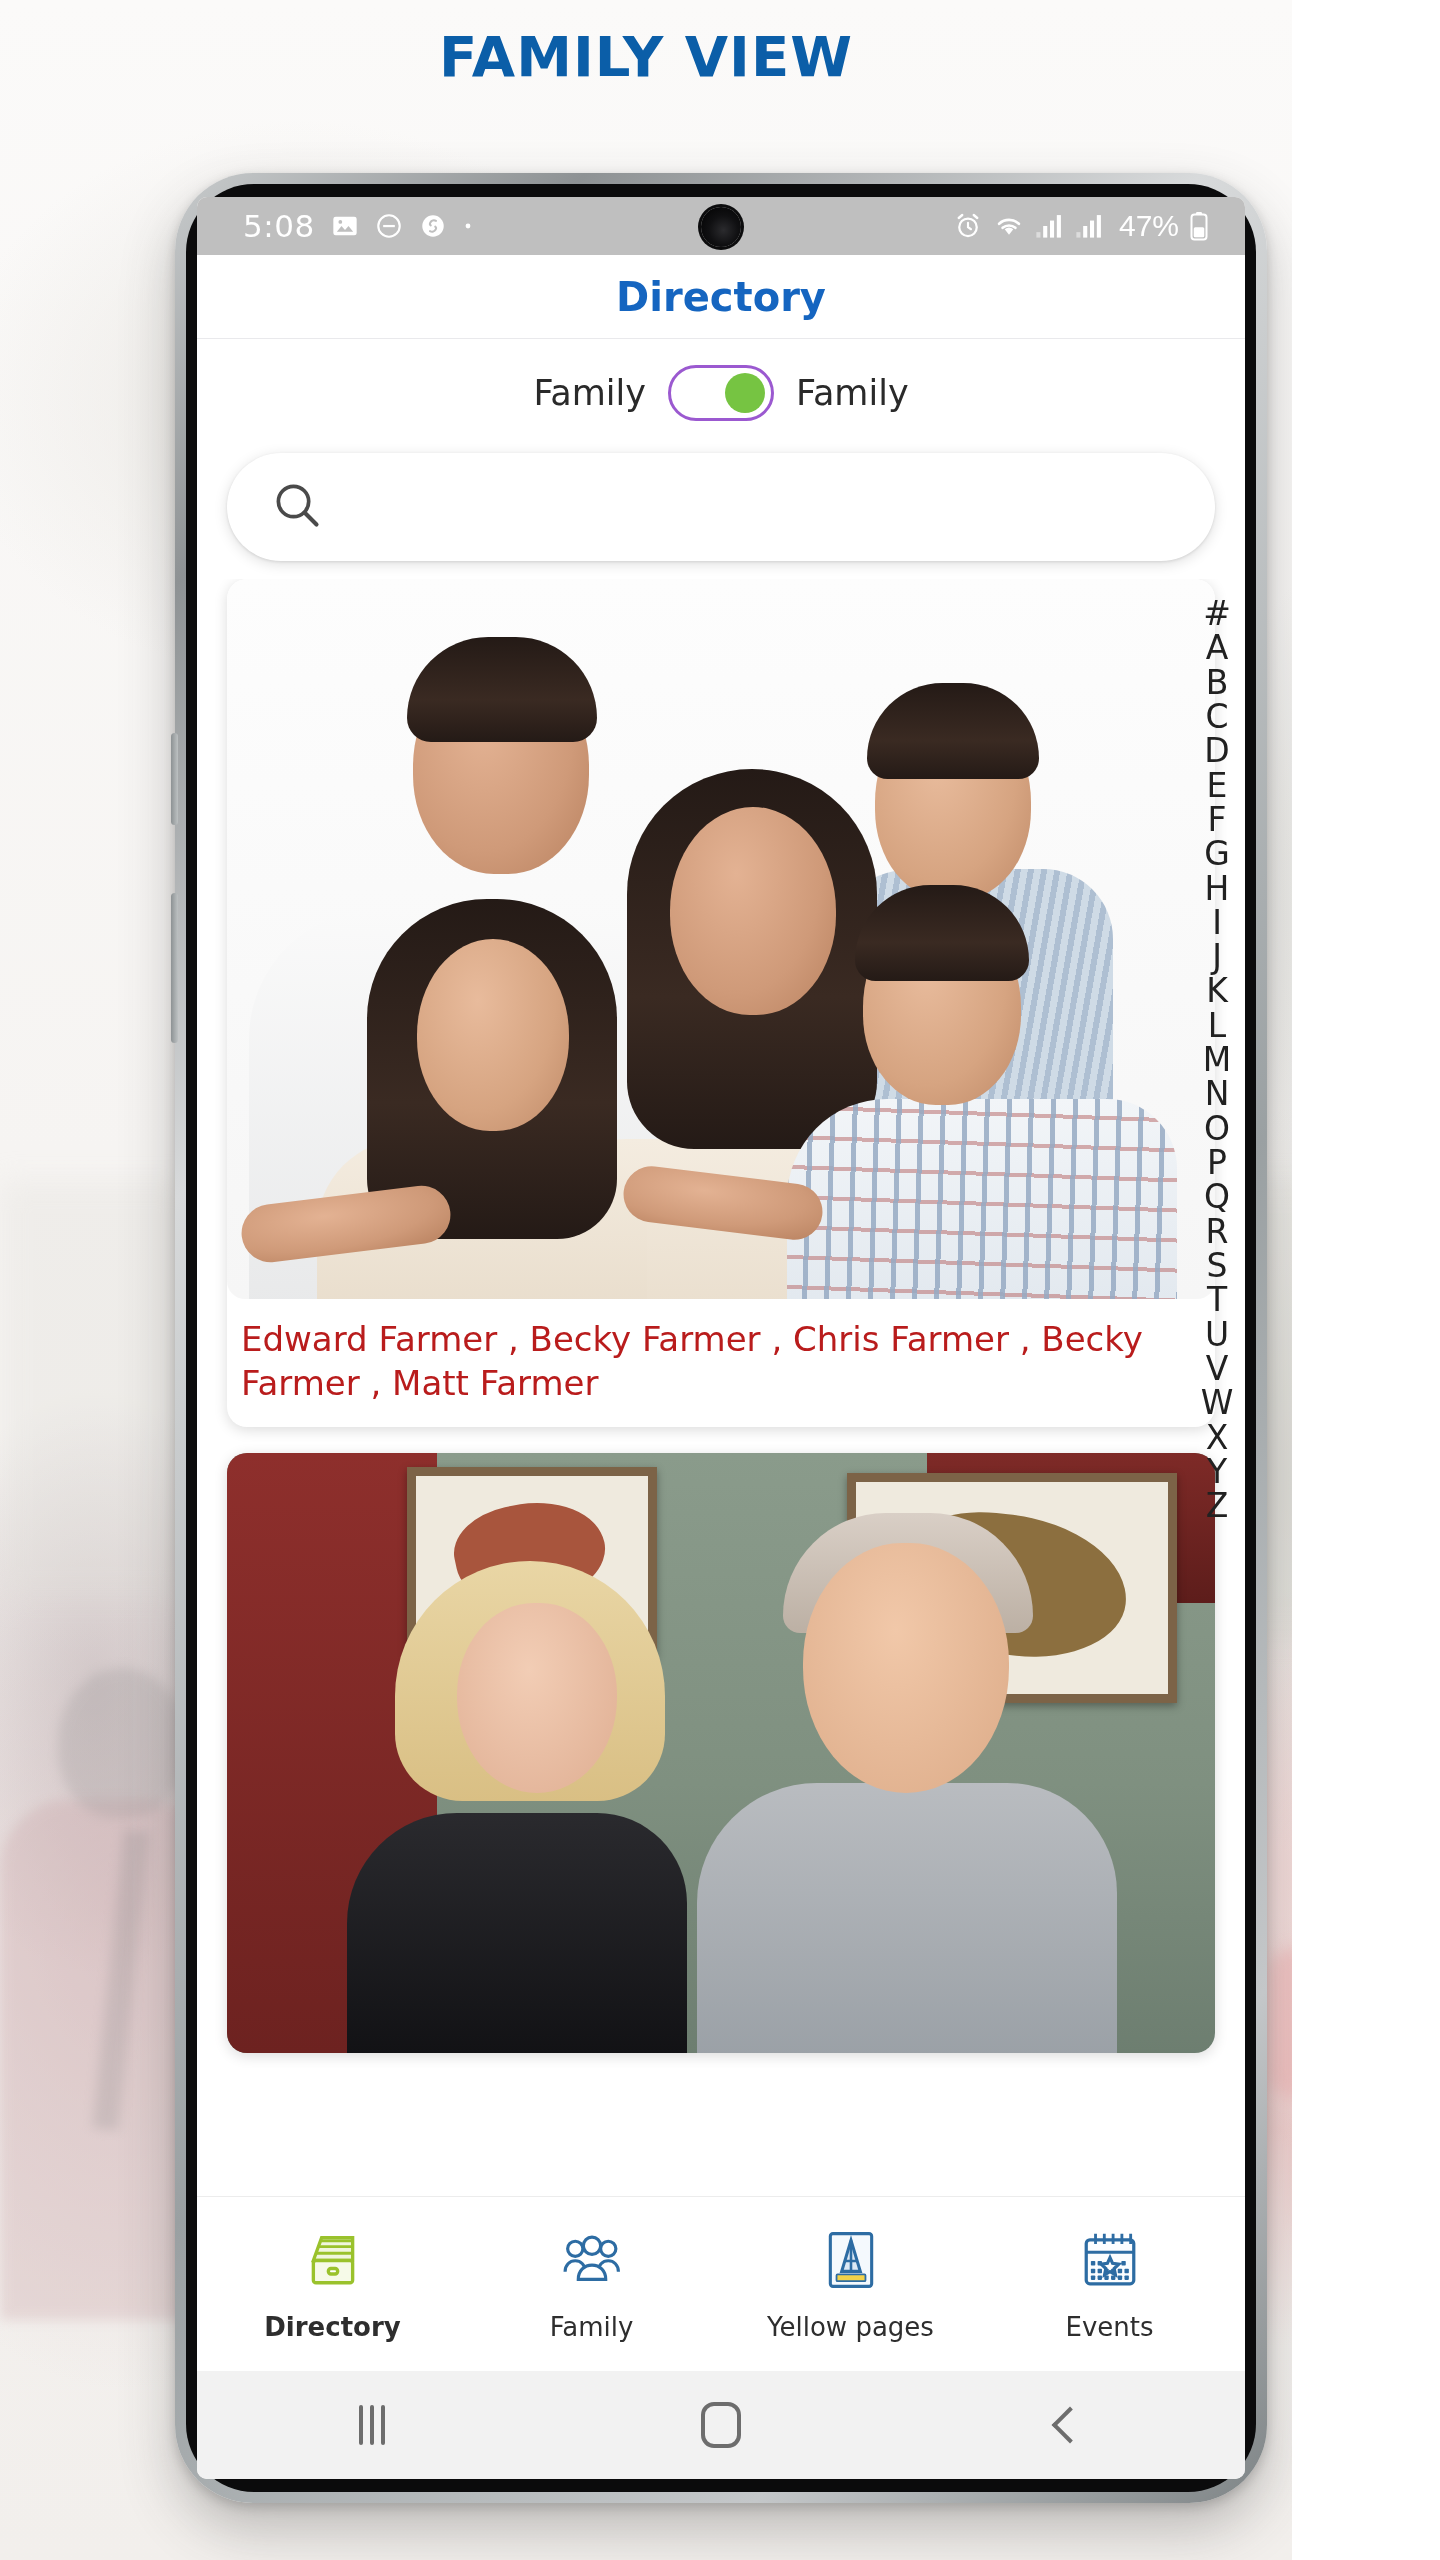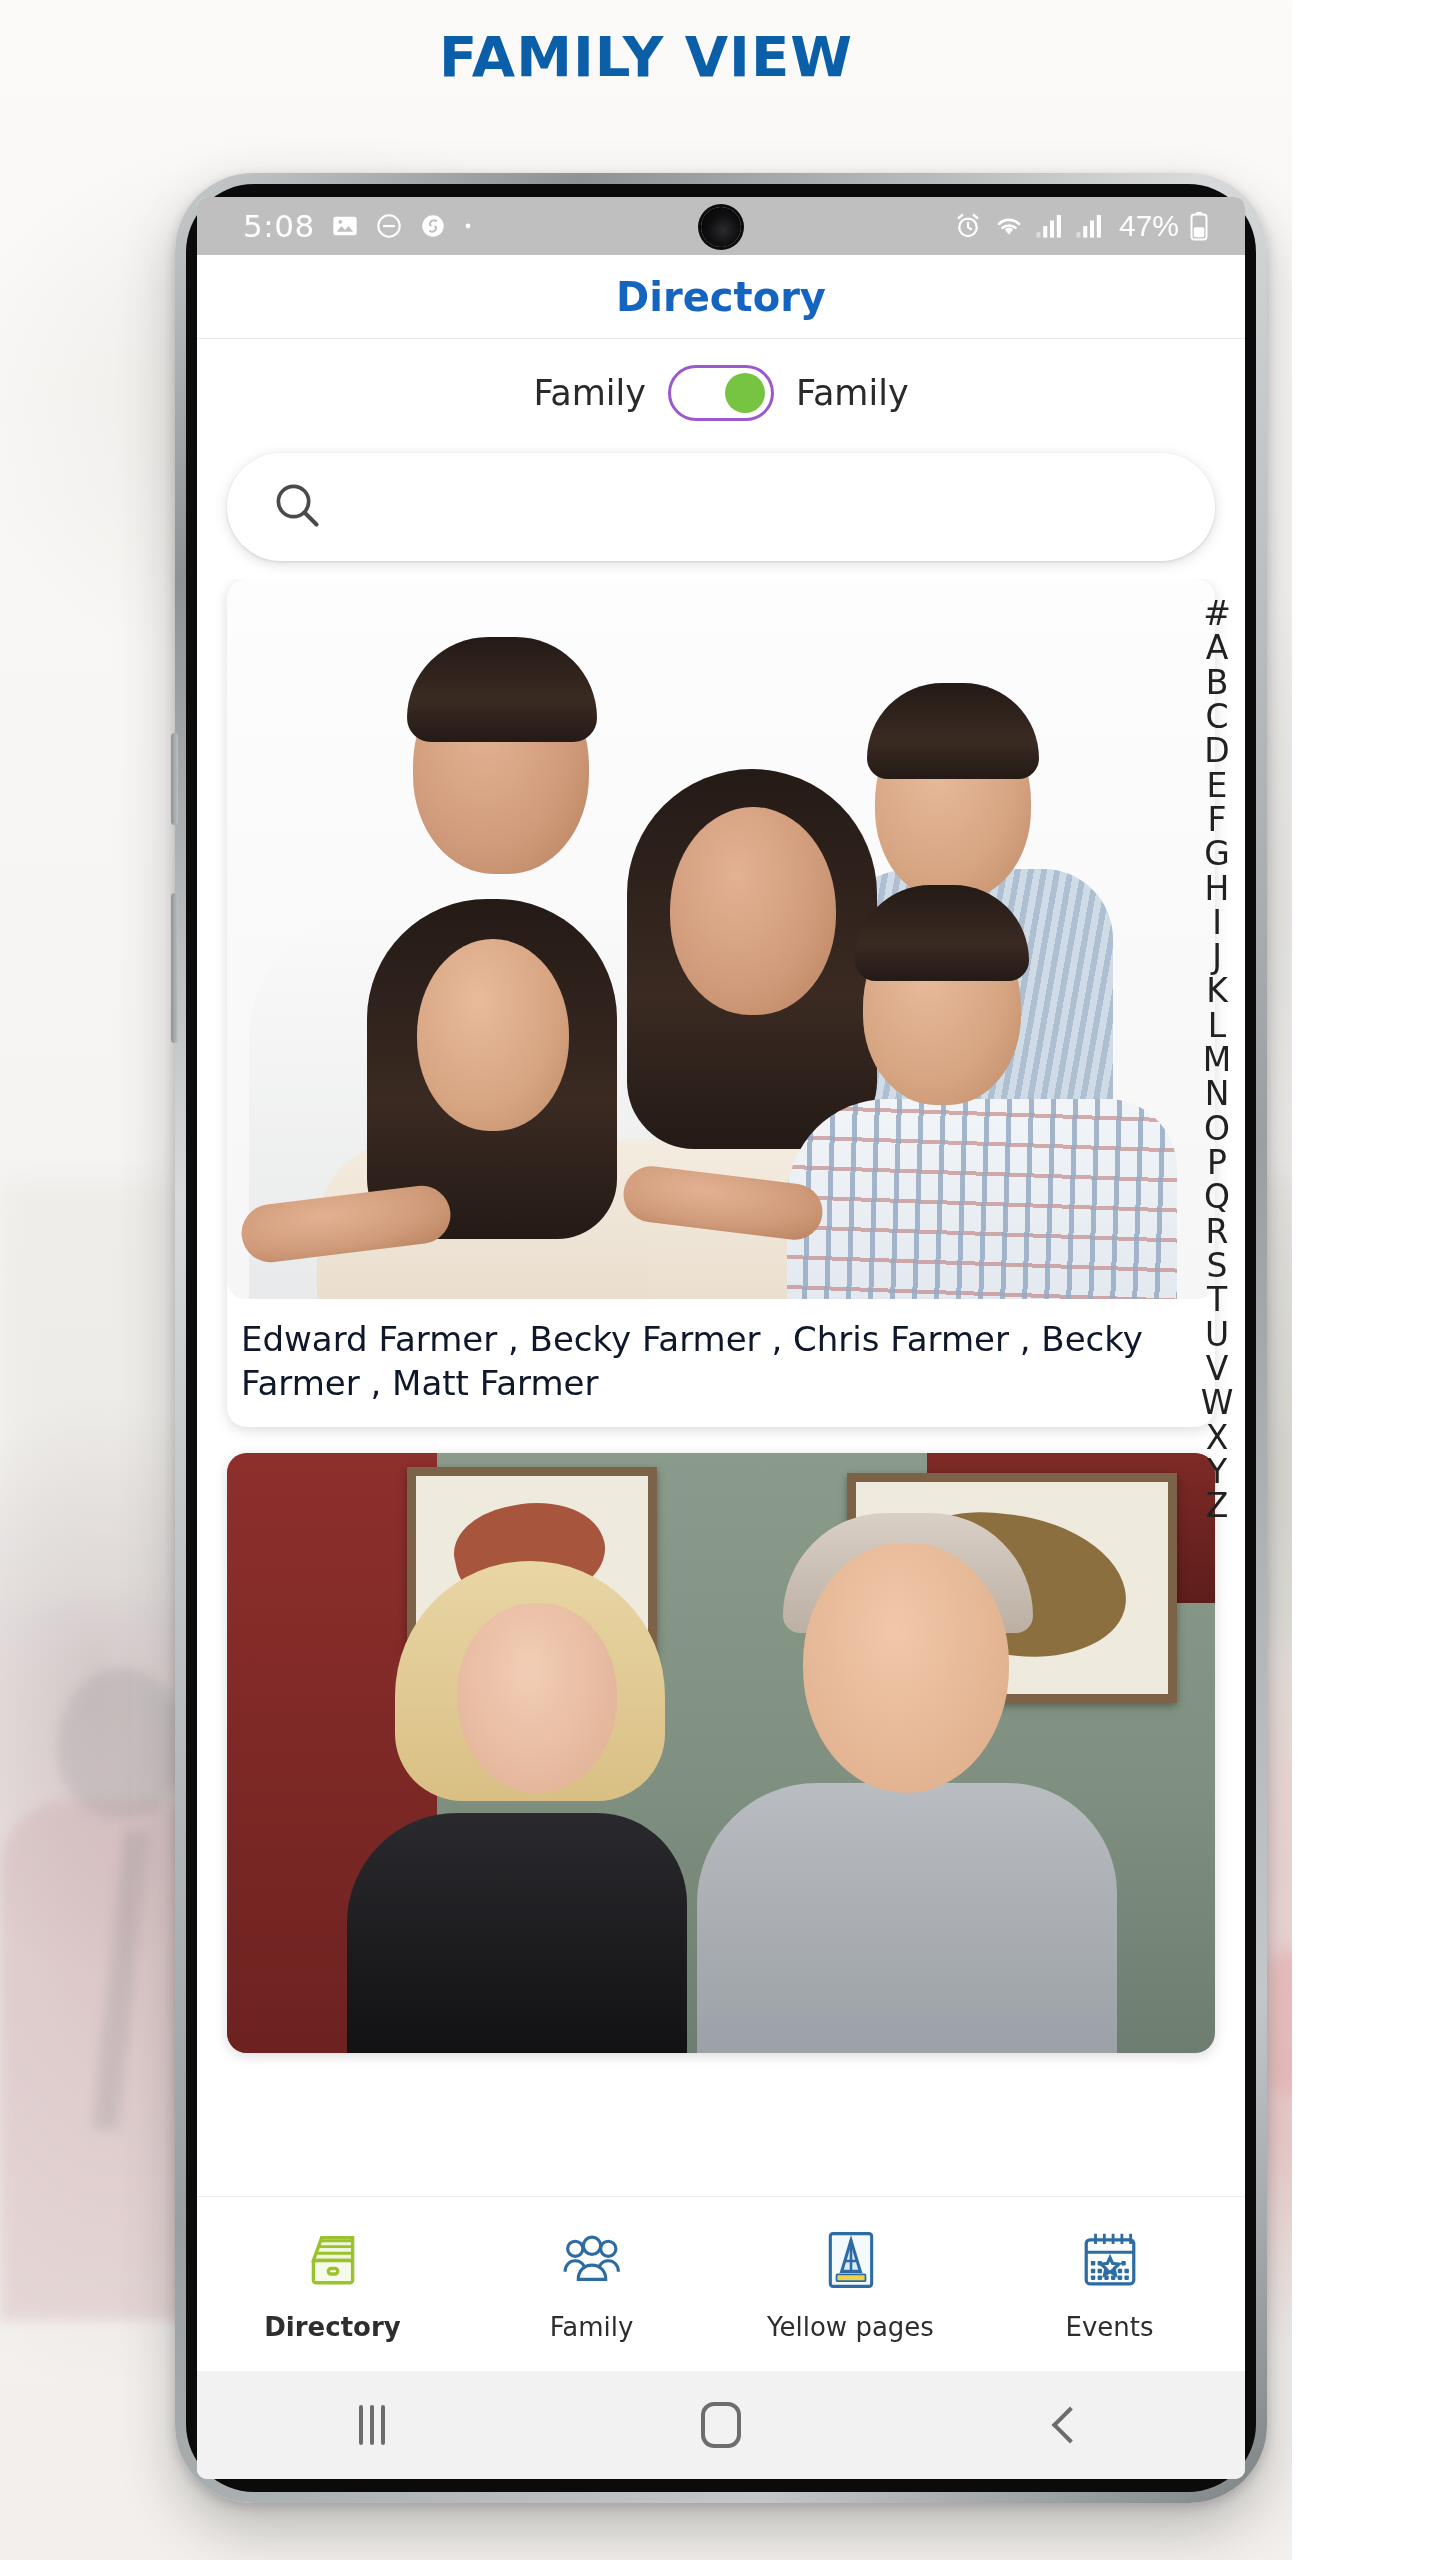--- a/index.html
+++ b/index.html
@@ -221,21 +221,21 @@
     border-radius: 18px;
     overflow: hidden;
     position: relative;
     background: #ffffff;
   }
   .family-photo.second { height: 600px; border-radius: 14px; }
   .family-names {
     padding: 18px 14px 22px 14px;
     font-size: 34px;
     line-height: 1.30;
-    color: #0f172a;
+    color: #b91c1c;
     font-family: "DejaVu Sans", sans-serif;
   }
 
   
   .ph1 { background: linear-gradient(180deg,#fdfdfd 0%, #f6f6f6 100%); }
   .p { position: absolute; }
   .skin  { background: radial-gradient(ellipse at 40% 32%, #e3b293 0%, #cf9a79 60%, #b8815f 100%); }
   .skin2 { background: radial-gradient(ellipse at 40% 32%, #e8bb9c 0%, #d6a481 60%, #bf8a68 100%); }
   .hair  { background: linear-gradient(180deg,#241a16 0%, #3a2a22 60%, #241a16 100%); }
   .shirtw{ background: linear-gradient(180deg,#fafafa 0%, #e8e9ea 100%); }

